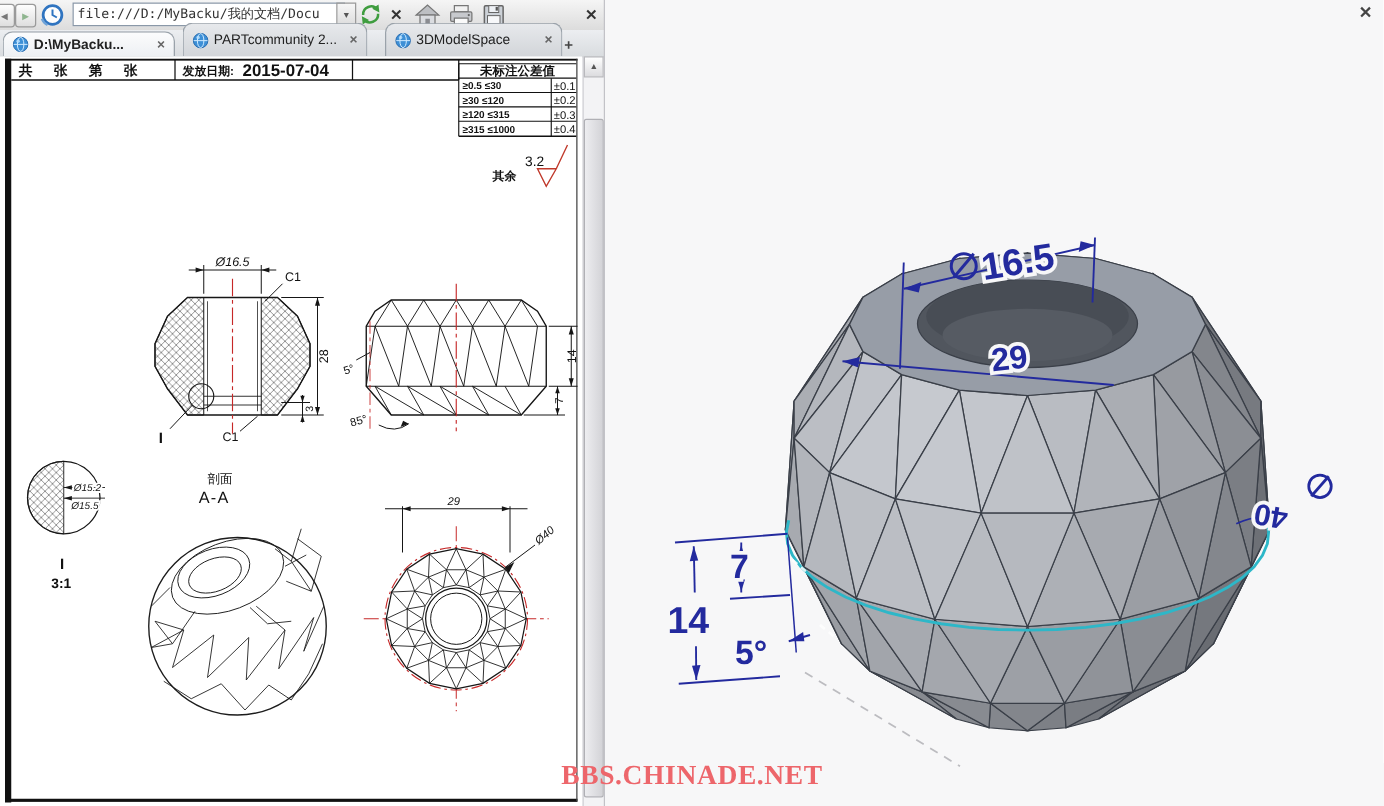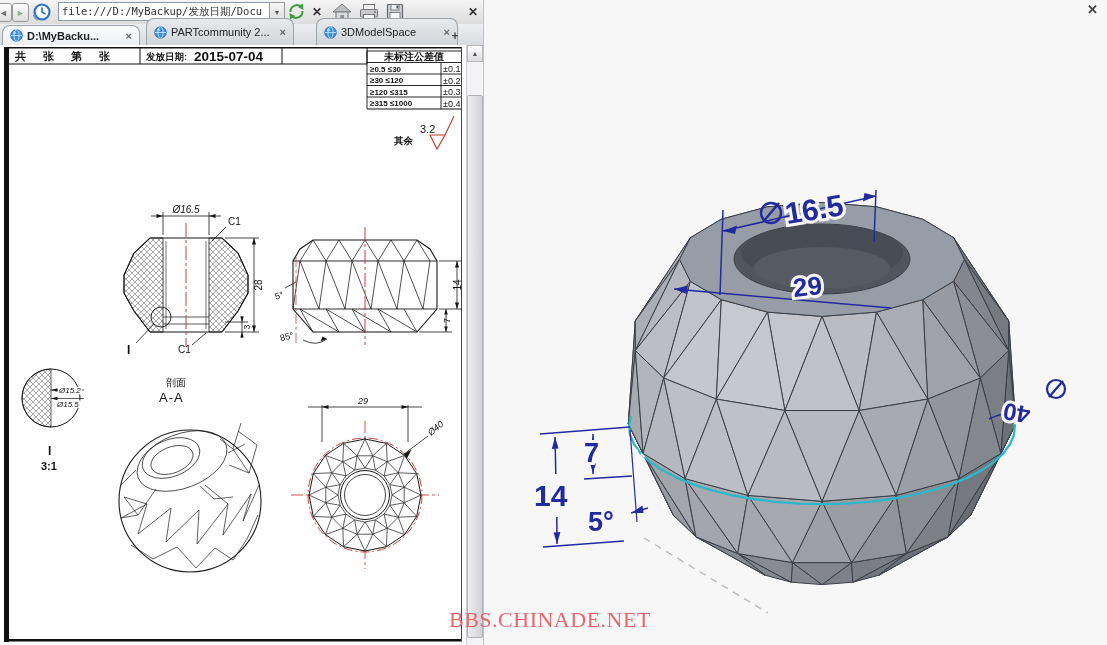--- a/index.html
+++ b/index.html
@@ -29,21 +29,21 @@
   
   #drawing-panel{position:absolute;left:0;top:45px;width:466px;height:448px;background:#fff;}
   #v-scroll{position:absolute;left:466px;top:45px;width:17px;height:600px;background:#f3f3f5;border-left:1px solid #cfcfd3;box-sizing:border-box;}
   #scroll-up{position:absolute;left:0;top:0;width:16px;height:17px;background:linear-gradient(#fefefe,#dcdcdf);
     border:1px solid #b9b9bd;box-sizing:border-box;font-size:7px;color:#555;display:flex;align-items:center;justify-content:center;}
   #scroll-thumb{position:absolute;left:0;top:50px;width:16px;height:543px;border:1px solid #b0b0b5;box-sizing:border-box;
     background:linear-gradient(90deg,#ededf0,#d3d3d7);border-radius:2px;}
   #panel-divider{position:absolute;left:483px;top:0;width:1px;height:645px;background:#c2c2c7;}
   #model-panel{position:absolute;left:484px;top:0;width:623px;height:645px;background:#f7f7f8;}
   #model-close{position:absolute;right:9px;top:2px;font-size:13px;font-weight:bold;color:#444;}
-  #watermark{position:absolute;left:449px;top:607px;font-family:"Liberation Serif",serif;font-weight:normal;
+  #watermark{position:absolute;left:449px;top:607px;font-family:"Liberation Serif",serif;font-weight:bold;
     font-size:22px;color:#ed666b;letter-spacing:0.5px;z-index:50;}
   svg text{font-family:"Liberation Sans",sans-serif;}
 </style>
 </head>
 <body>
 
 <div id="stage">
 
   <div id="chrome">
     <div class="chrome-btn sq" style="left:-5px">
@@ -52,21 +52,21 @@
     <div class="chrome-btn sq" style="left:12px;color:#8fb58f">
         <span>►</span>
       </div>
     <div class="chrome-btn" style="left:31px;width:22px">
       <svg width="22" height="20" viewBox="0 0 22 20">
         <circle cx="11" cy="10" r="7.5" fill="#fdfdfd" stroke="#2f74c0" stroke-width="2.2"></circle>
         <path d="M11 5.5 L11 10 L14.5 12" stroke="#2f74c0" stroke-width="1.6" fill="none"></path>
         <path d="M2.5 13 A9 9 0 0 0 7 18" stroke="#6fa3d8" stroke-width="1.8" fill="none"></path>
       </svg>
     </div>
-    <div id="addr">file:///D:/MyBackup/发放日期/Docu</div>
+    <div id="addr">file:///D:/MyBacku/我的文档/Docu</div>
     <div id="addr-drop">
         <span>▼</span>
       </div>
     <div class="chrome-btn" style="left:286px;width:21px">
       <svg width="21" height="21" viewBox="0 0 21 21">
         <path d="M4.5 11 A6.5 6.5 0 0 1 16 6.5" stroke="#3f9d3f" stroke-width="2" fill="none"></path>
         <polygon points="16.8,2.5 17.5,9 11.8,6" fill="#3f9d3f"></polygon>
         <path d="M16.5 10 A6.5 6.5 0 0 1 5 14.5" stroke="#3f9d3f" stroke-width="2" fill="none"></path>
         <polygon points="4.2,18.5 3.5,12 9.2,15" fill="#3f9d3f"></polygon>
       </svg>
@@ -116,21 +116,21 @@
     <div class="tab" style="left:146px;width:148px">
       <svg width="13" height="13" viewBox="0 0 13 13">
         <circle cx="6.5" cy="6.5" r="5.8" fill="#3d8fd6" stroke="#2a6db0" stroke-width="0.8"></circle>
         <ellipse cx="6.5" cy="6.5" rx="2.6" ry="5.6" fill="none" stroke="#cfeaff" stroke-width="0.8"></ellipse>
         <line x1="1" y1="6.5" x2="12" y2="6.5" stroke="#cfeaff" stroke-width="0.8"></line>
         <circle cx="4.5" cy="4" r="1.4" fill="#bfe3ff" opacity="0.8"></circle>
       </svg>
       <span>PARTcommunity 2...</span>
       <span class="tclose">×</span>
     </div>
-    <div class="tab" style="left:316px;width:142px">
+    <div class="tab" style="left:308px;width:142px">
       <svg width="13" height="13" viewBox="0 0 13 13">
         <circle cx="6.5" cy="6.5" r="5.8" fill="#3d8fd6" stroke="#2a6db0" stroke-width="0.8"></circle>
         <ellipse cx="6.5" cy="6.5" rx="2.6" ry="5.6" fill="none" stroke="#cfeaff" stroke-width="0.8"></ellipse>
         <line x1="1" y1="6.5" x2="12" y2="6.5" stroke="#cfeaff" stroke-width="0.8"></line>
         <circle cx="4.5" cy="4" r="1.4" fill="#bfe3ff" opacity="0.8"></circle>
       </svg>
       <span>3DModelSpace</span>
       <span class="tclose">×</span>
     </div>
     <div id="newtab">+</div>

